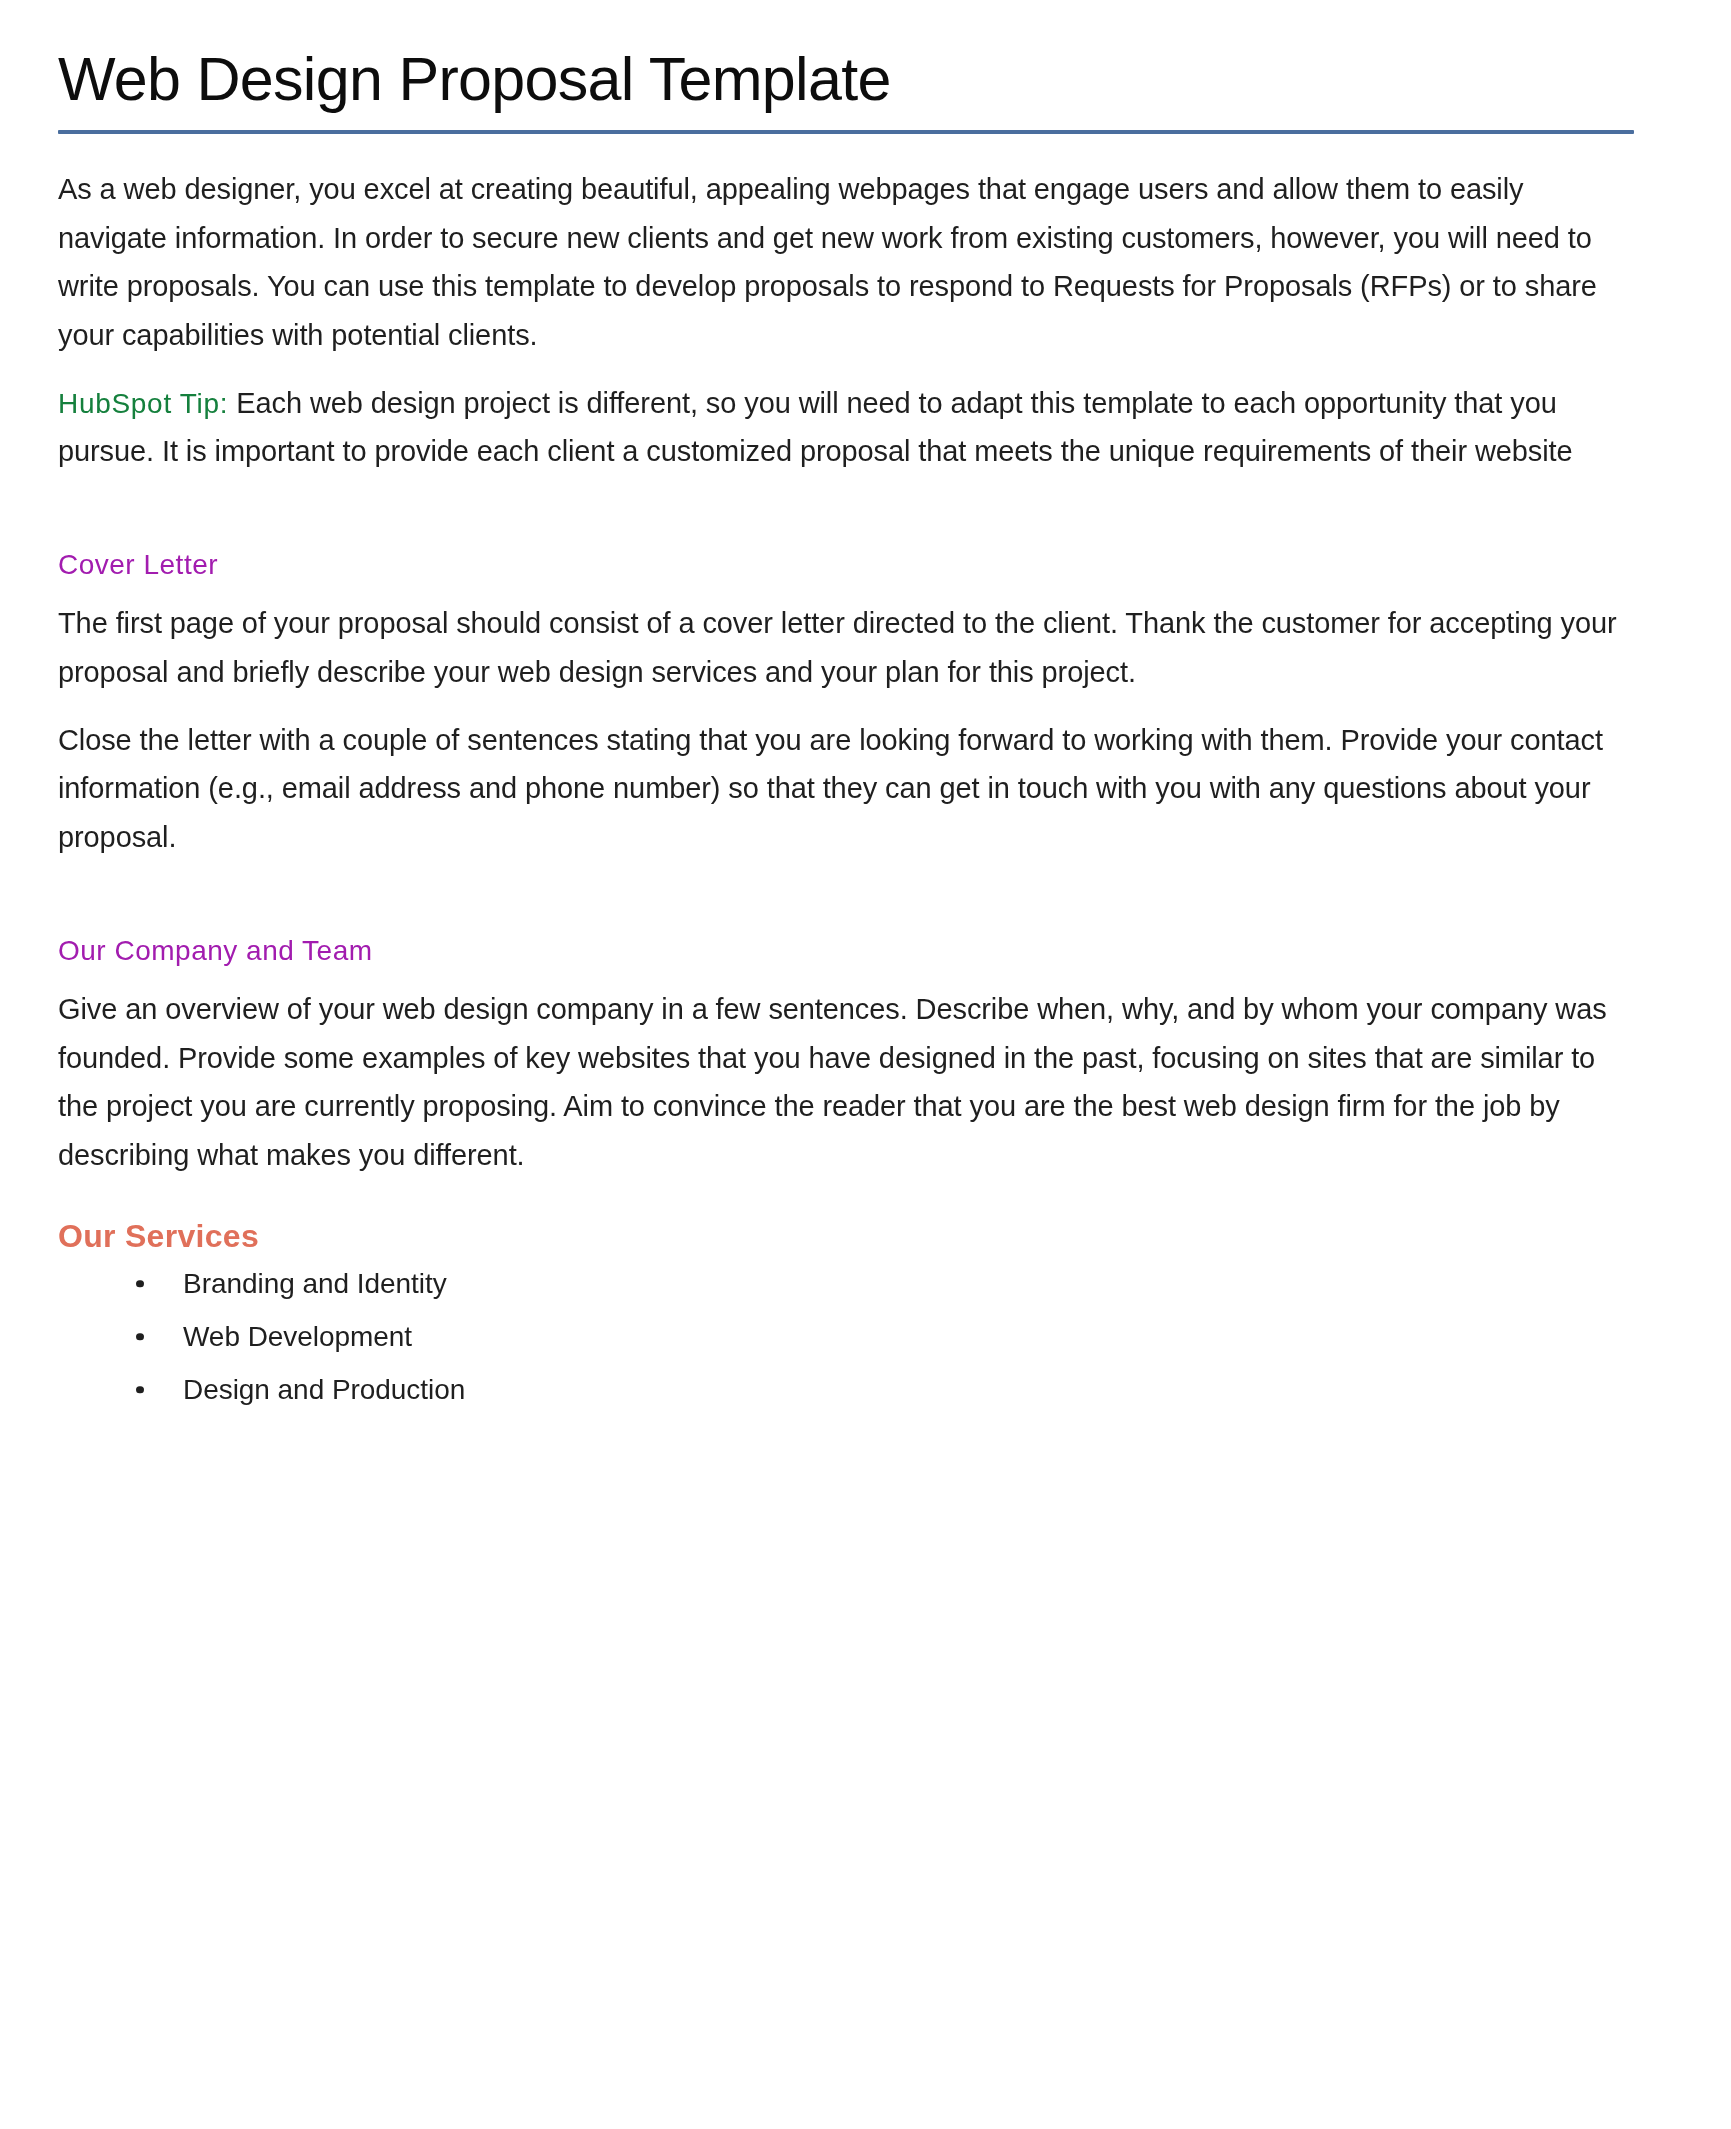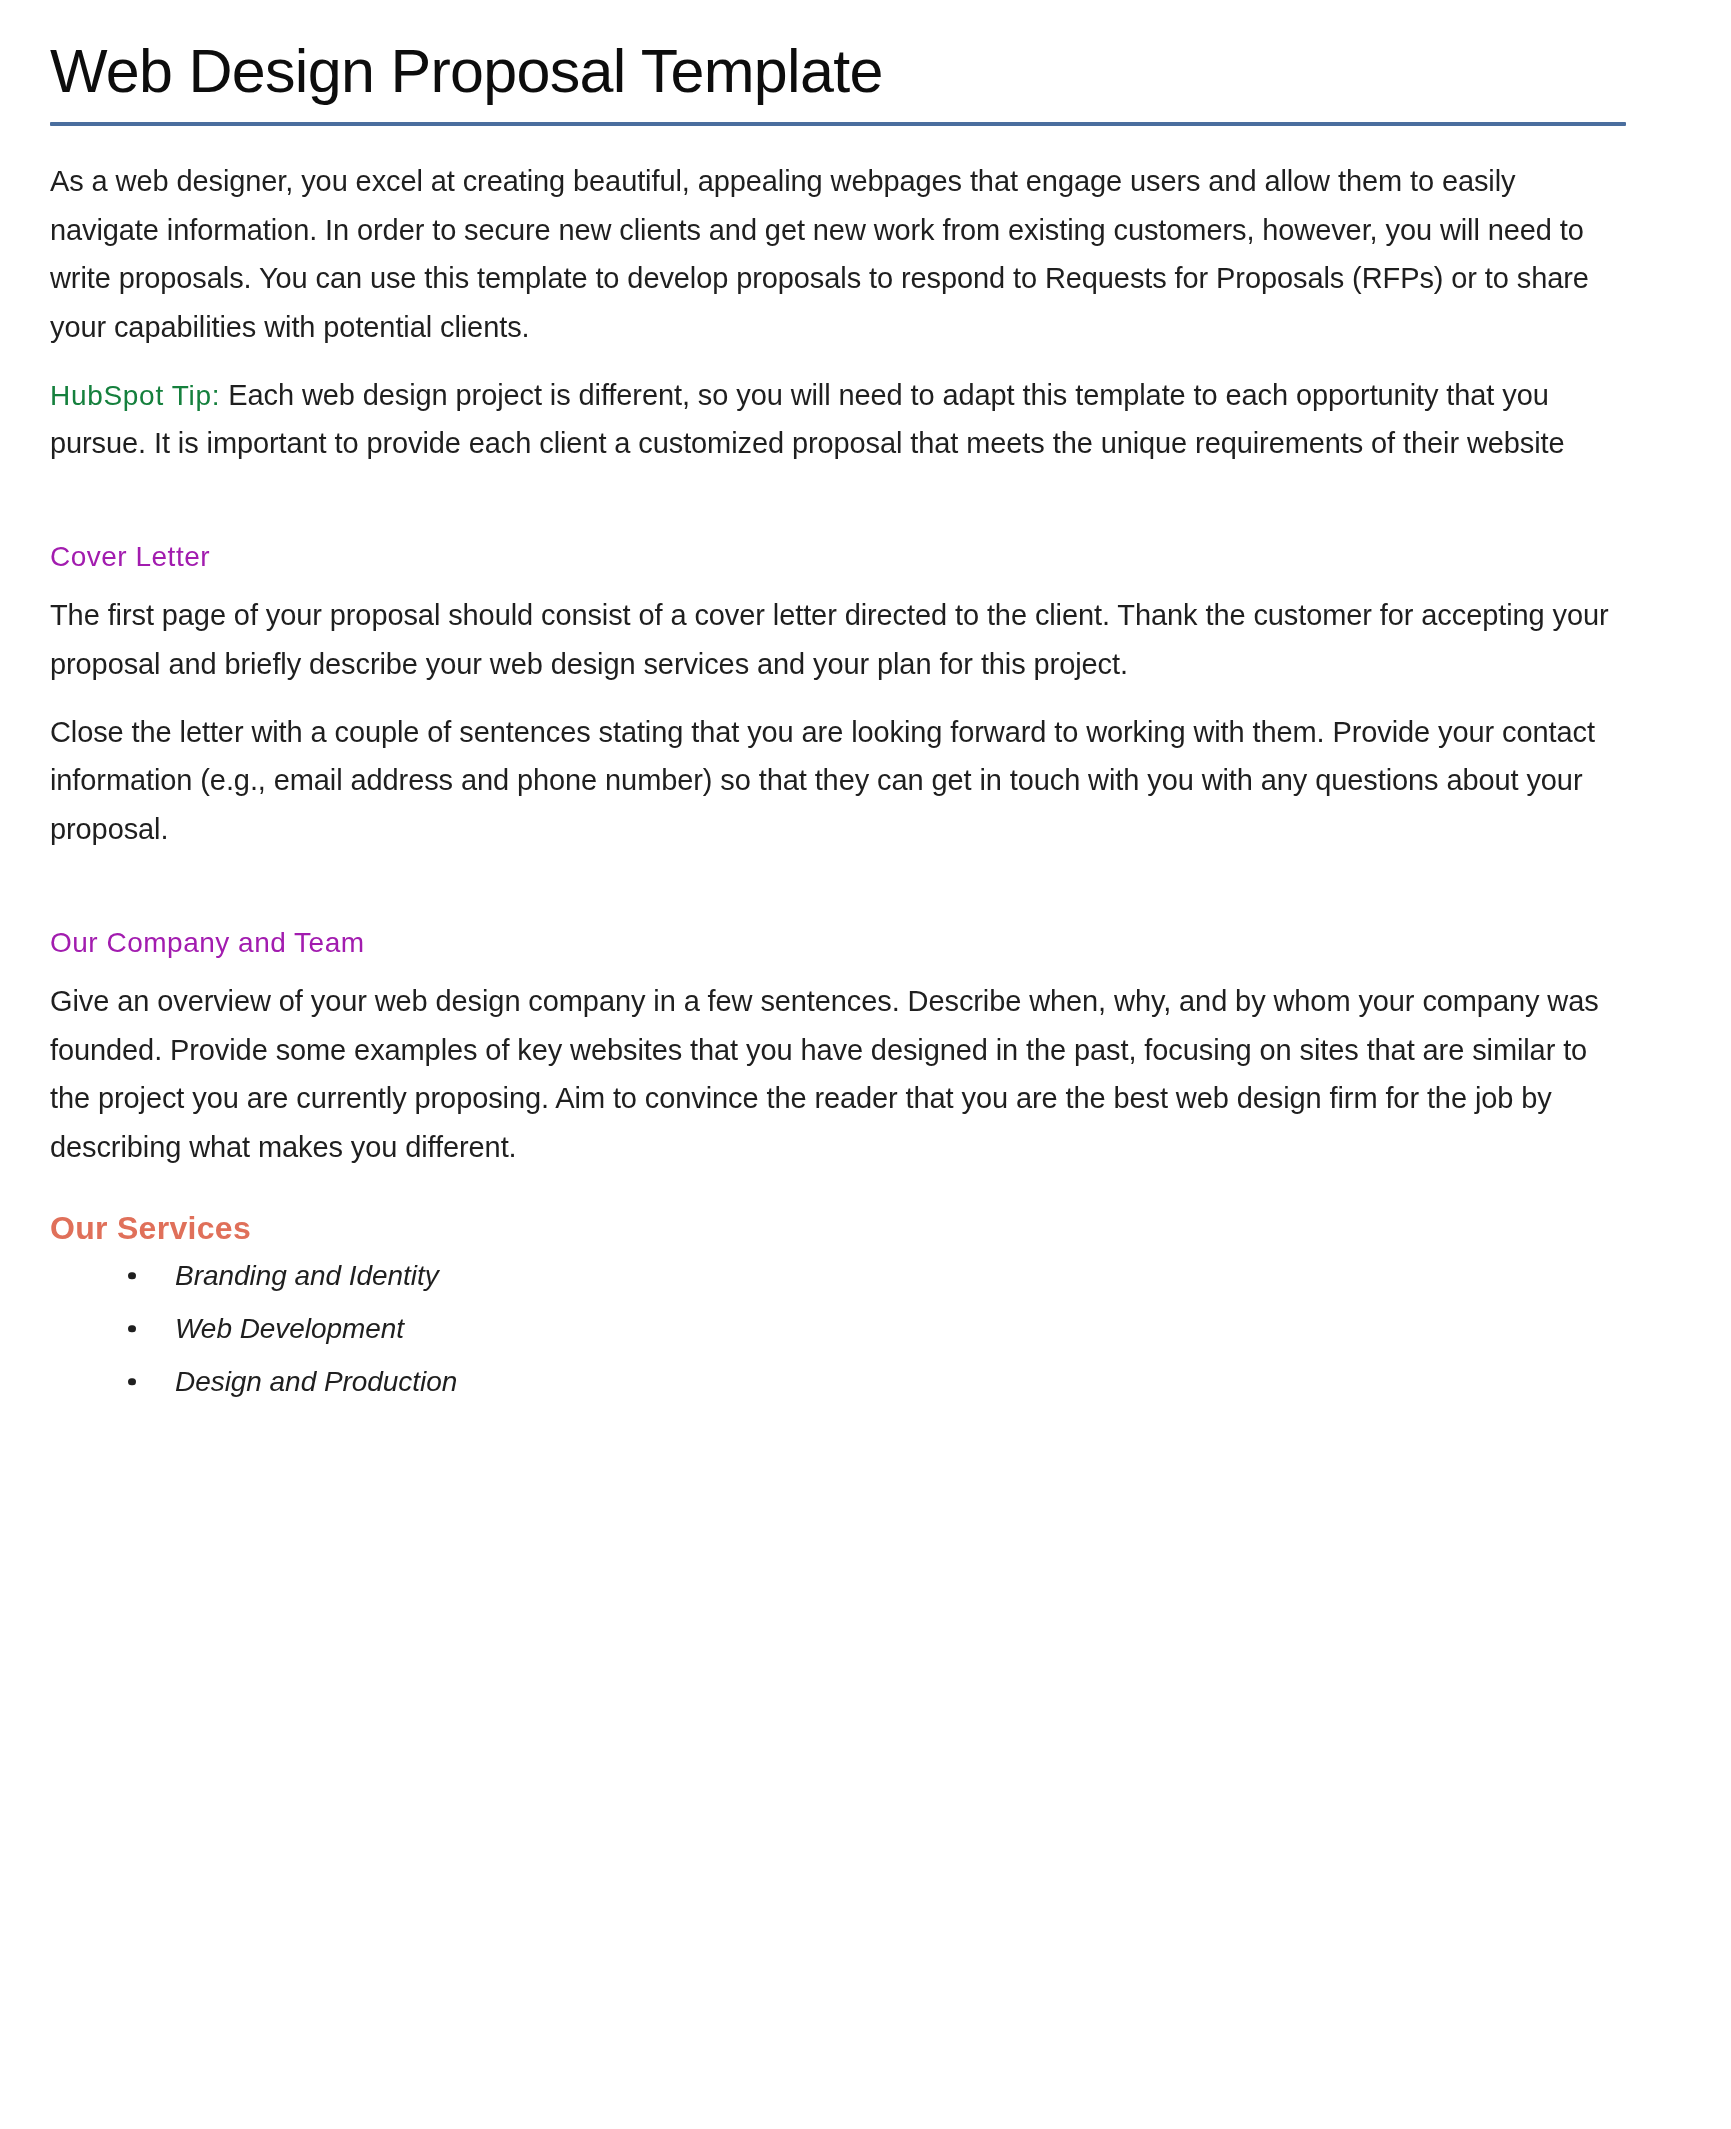--- a/index.html
+++ b/index.html
@@ -10,21 +10,21 @@
   body {
     font-family: "Liberation Sans", sans-serif;
     color: #1a1a1a;
     -webkit-font-smoothing: antialiased;
   }
   .page {
     width: 1731px;
     min-height: 2129px;
     background: #ffffff;
     box-sizing: border-box;
-    padding: 0;
+    padding: 8px;
     position: relative;
     overflow: hidden;
   }
   .doc-inner {
     padding: 39px 106px 0 50px;
   }
 
   
   .doc-title {
     font-size: 61px;
@@ -81,21 +81,20 @@
   }
 
   .spacer-lg { height: 53px; }
   .spacer-sm { height: 18px; }
 
   
   ul.services {
     list-style: none;
     margin: 10px 0 0 0;
     padding: 0;
-    font-style: italic;
   }
   ul.services li {
     font-size: 28px;
     line-height: 1.0;
     color: #1f1f1f;
     margin: 0 0 25px 0;
     padding-left: 125px;
     position: relative;
     letter-spacing: -0.05px;
   }

